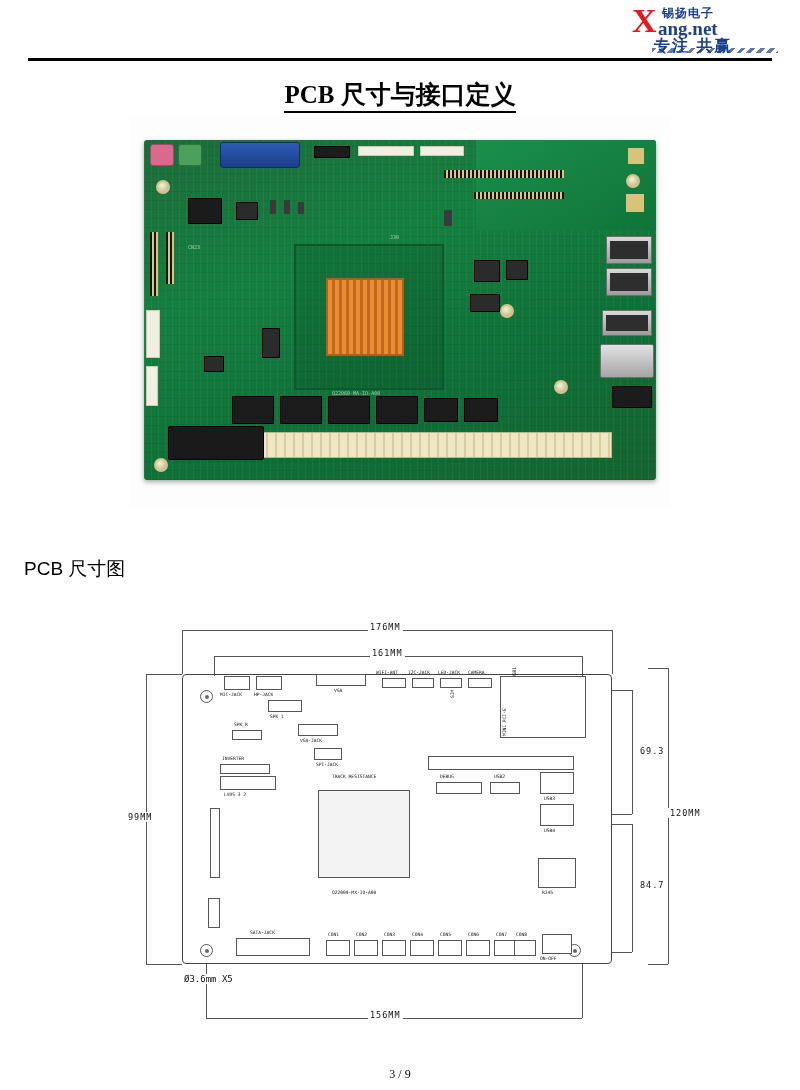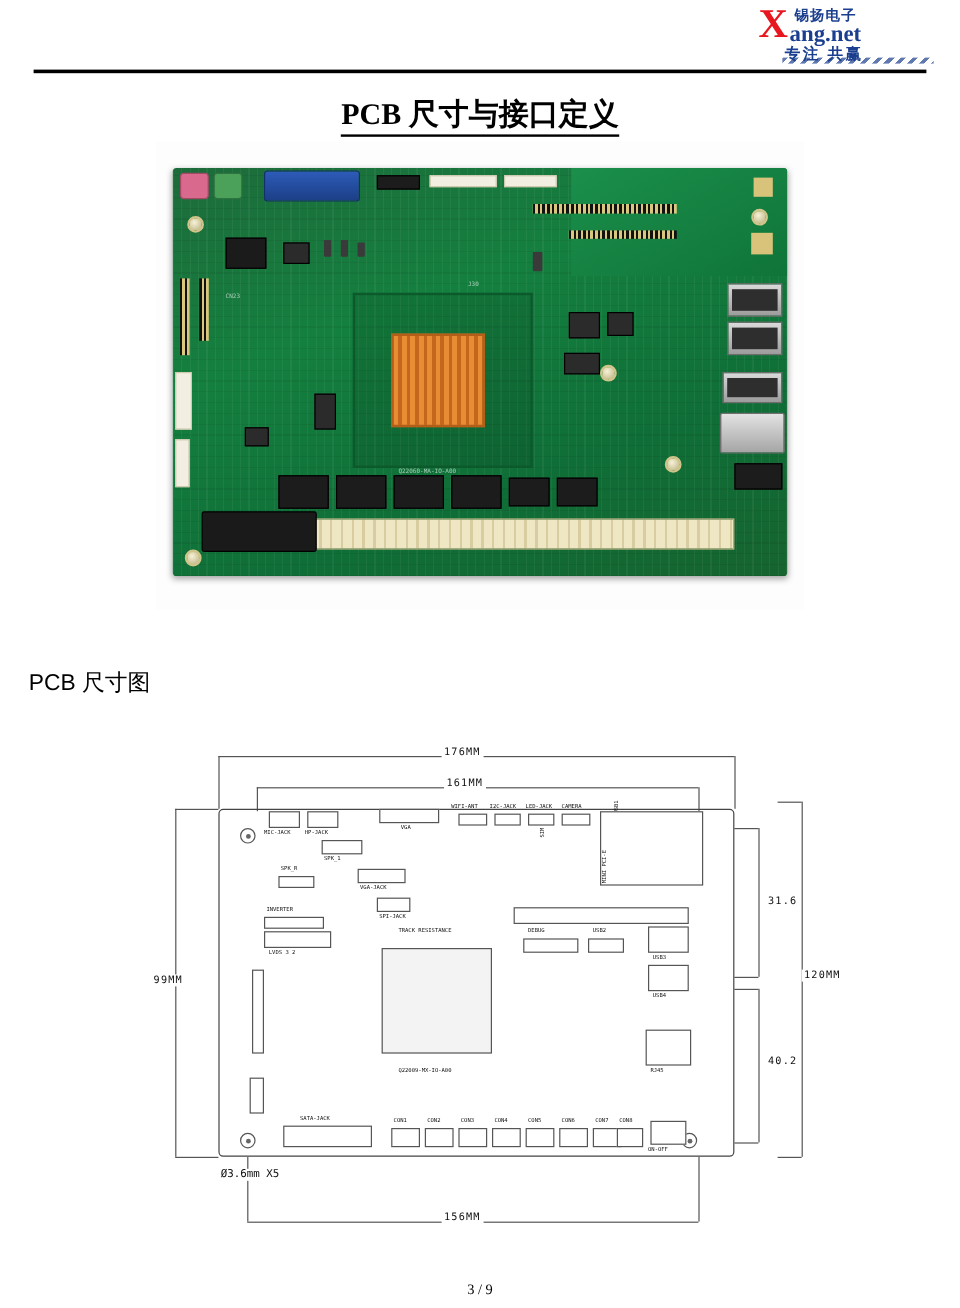--- a/index.html
+++ b/index.html
@@ -43,21 +43,21 @@
     left: 26px; top: 14px;
     font-family: "Liberation Serif", serif;
     font-size: 19px;
     color: #1b3f8f;
     font-weight: bold;
     letter-spacing: 0px;
   }
   .logo-slogan {
     position: absolute;
     left: 22px; top: 32px;
-    font-size: 13px;
+    font-size: 16px;
     font-weight: bold;
     color: #1b3f8f;
     letter-spacing: 2px;
   }
   .logo-deco {
     position: absolute;
     left: 20px; top: 44px;
     width: 126px; height: 5px;
     background:
       repeating-linear-gradient(135deg, #1b3f8f 0 3px, transparent 3px 7px);
@@ -389,26 +389,26 @@
   <div class="dim-text" style="left:250px; top:36px;">161MM</div>
 
   <div class="dl v" style="left:26px; top:62px; height:290px;"></div>
   <div class="dl h" style="left:26px; top:62px; width:36px;"></div>
   <div class="dl h" style="left:26px; top:352px; width:36px;"></div>
   <div class="dim-text" style="left:6px; top:200px;">99MM</div>
 
   <div class="dl v" style="left:512px; top:78px; height:124px;"></div>
   <div class="dl h" style="left:492px; top:78px; width:20px;"></div>
   <div class="dl h" style="left:492px; top:202px; width:20px;"></div>
-  <div class="dim-text" style="left:518px; top:134px;">31.6</div>
+  <div class="dim-text" style="left:518px; top:134px;">69.3</div>
 
   <div class="dl v" style="left:512px; top:212px; height:128px;"></div>
   <div class="dl h" style="left:492px; top:212px; width:20px;"></div>
   <div class="dl h" style="left:492px; top:340px; width:20px;"></div>
-  <div class="dim-text" style="left:518px; top:268px;">40.2</div>
+  <div class="dim-text" style="left:518px; top:268px;">84.7</div>
 
   <div class="dl v" style="left:548px; top:56px; height:296px;"></div>
   <div class="dl h" style="left:528px; top:56px; width:20px;"></div>
   <div class="dl h" style="left:528px; top:352px; width:20px;"></div>
   <div class="dim-text" style="left:548px; top:196px;">120MM</div>
 
   <div class="dl h" style="left:86px; top:406px; width:376px;"></div>
   <div class="dl v" style="left:86px; top:352px; height:54px;"></div>
   <div class="dl v" style="left:462px; top:352px; height:54px;"></div>
   <div class="dim-text" style="left:248px; top:398px;">156MM</div>

